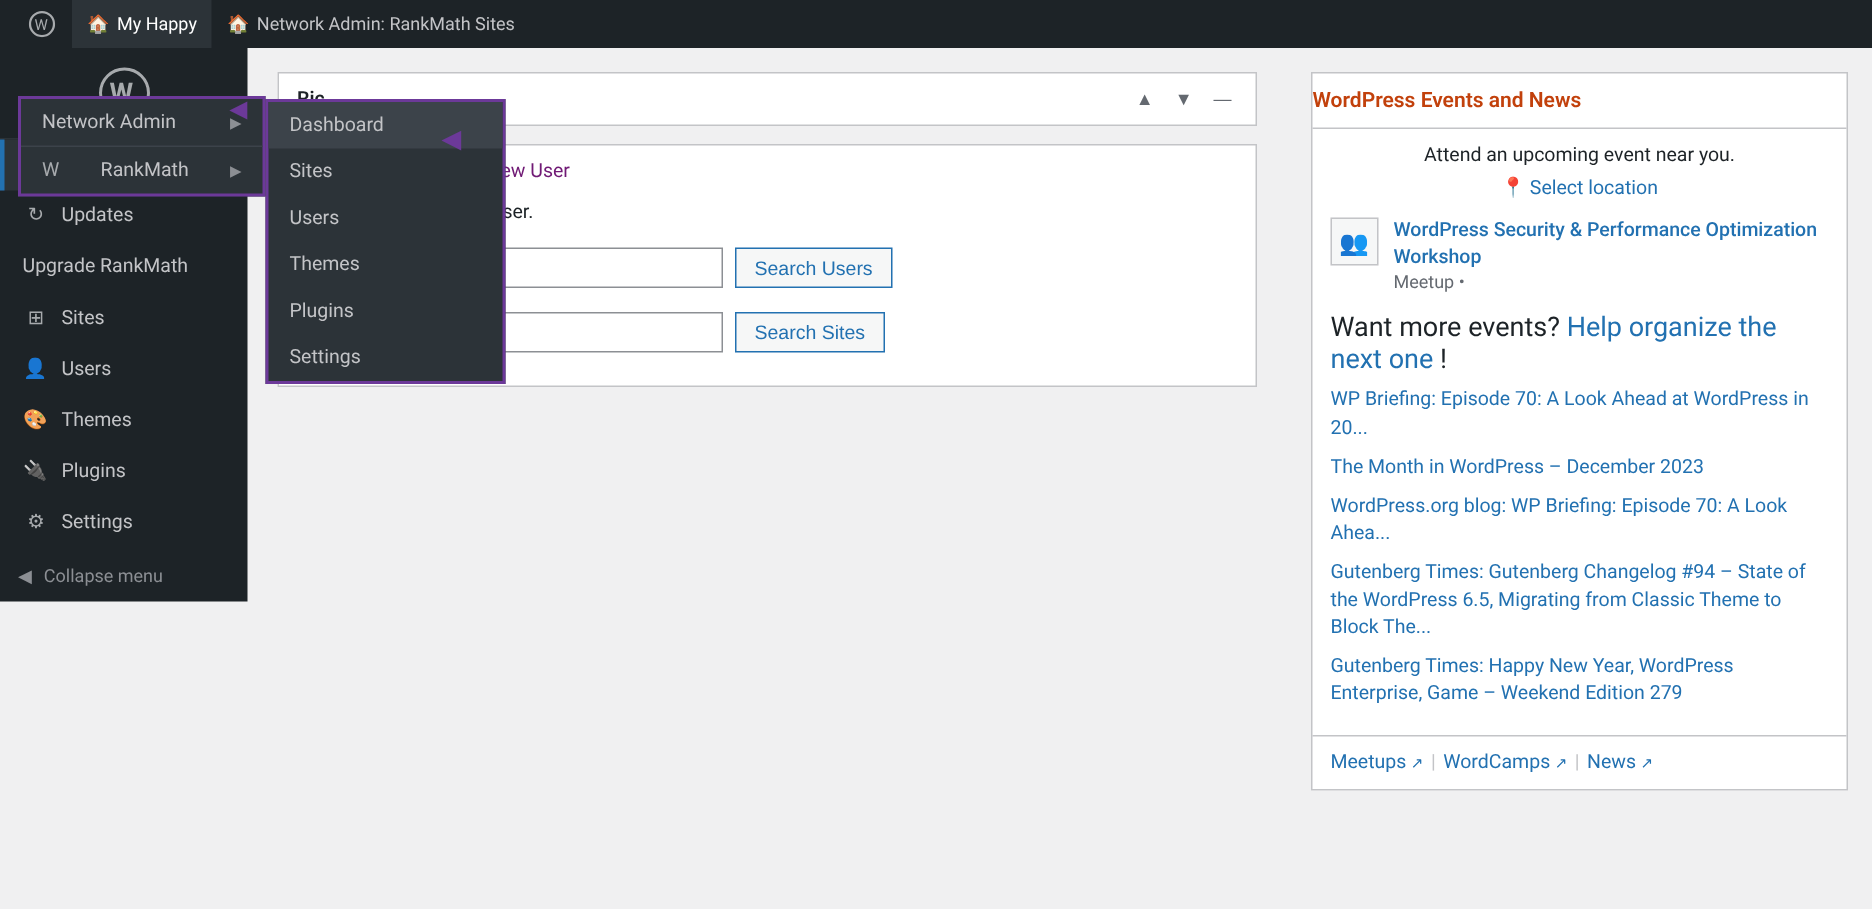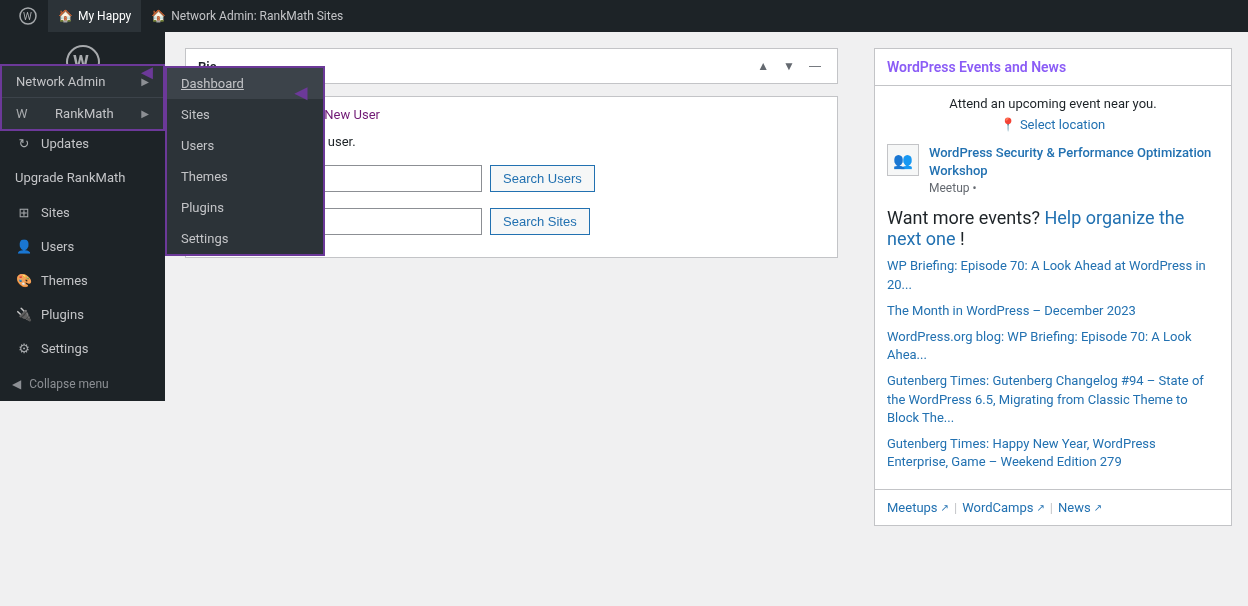--- a/index.html
+++ b/index.html
@@ -90,21 +90,21 @@
       cursor: pointer;
       gap: 8px;
       font-size: 12px;
       margin-top: auto;
     }
 
     
     .dropdown-overlay {
       position: absolute;
       top: 32px;
-      left: 0;
+      left: 12px;
       width: 165px;
       background: #2c3338;
       border: 2px solid #6c3999;
       z-index: 300;
     }
     .dropdown-section {
       border-bottom: 1px solid #3c434a;
     }
     .dropdown-item {
       display: flex;
@@ -132,21 +132,21 @@
     .submenu-item {
       display: flex;
       align-items: center;
       padding: 8px 14px;
       color: #c3c4c7;
       cursor: pointer;
       font-size: 13px;
       white-space: nowrap;
       gap: 6px;
     }
-    .submenu-item.highlighted { background: #3c434a; text-decoration: underline; }
+    .submenu-item.highlighted { background: #3c434a; }
 
     
     .content-area {
       flex: 1;
       padding: 16px 20px;
       overflow-y: auto;
       position: relative;
     }
 
     
@@ -206,23 +206,23 @@
     }
 
     
     .events-widget {
       background: #fff;
       border: 1px solid #c3c4c7;
     }
     .events-title {
       font-size: 14px;
       font-weight: 600;
-      padding: 10px 12px;
+      padding: 10px 0;
       border-bottom: 1px solid #c3c4c7;
-      color: #8b5cf6;
+      color: #c2410c;
     }
     .events-body { padding: 10px 12px; }
     .events-location-row {
       display: flex;
       align-items: center;
       gap: 6px;
       margin-bottom: 12px;
       font-size: 13px;
       color: #1d2327;
       flex-direction: column;

